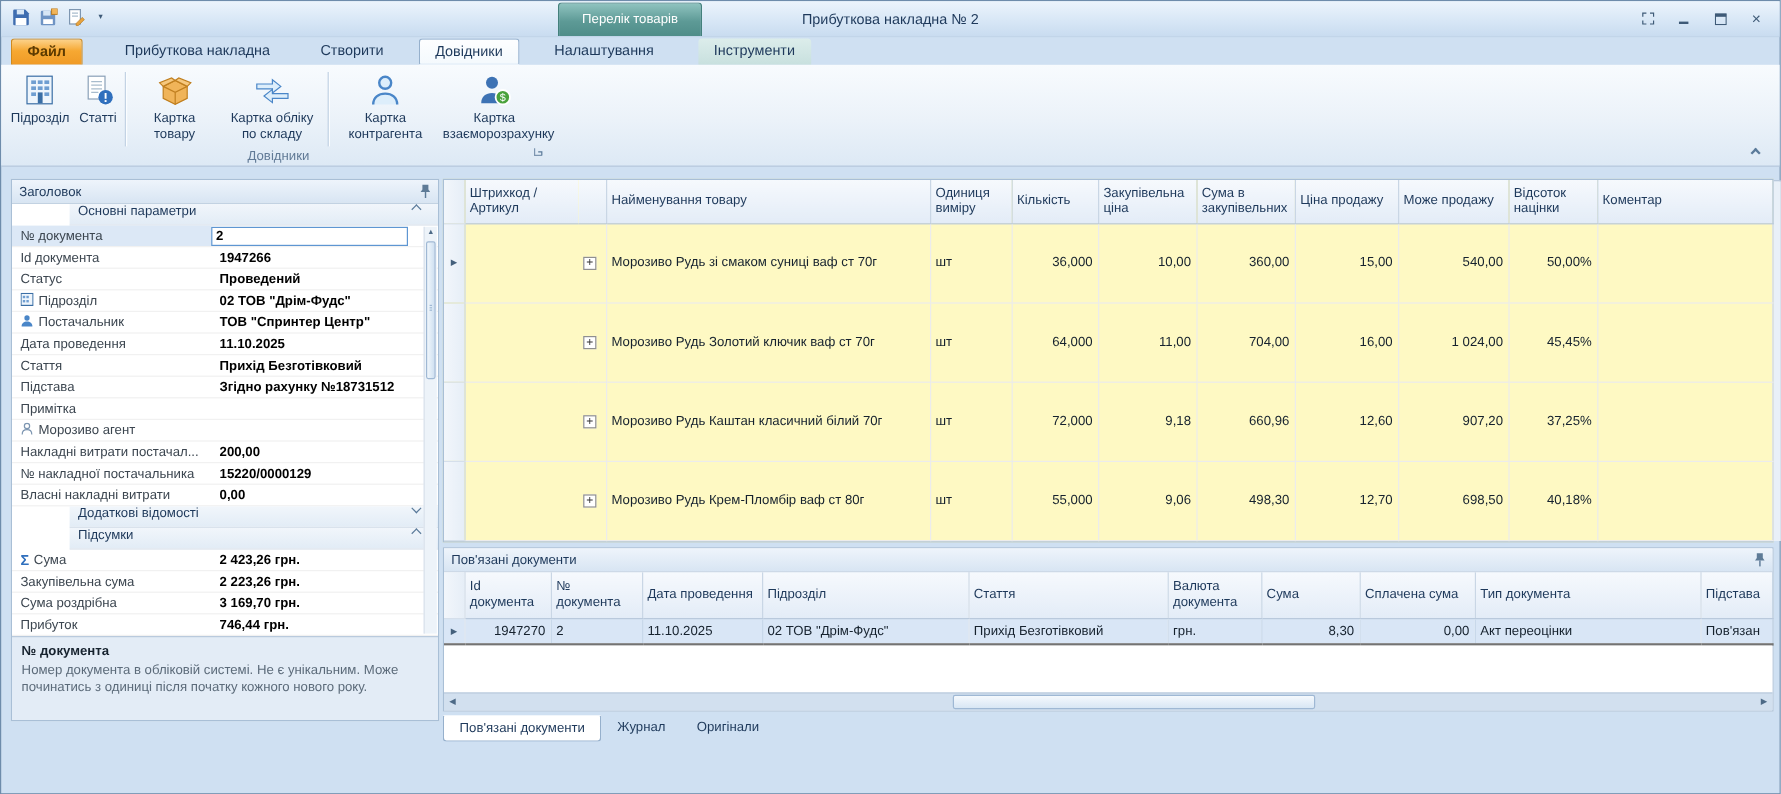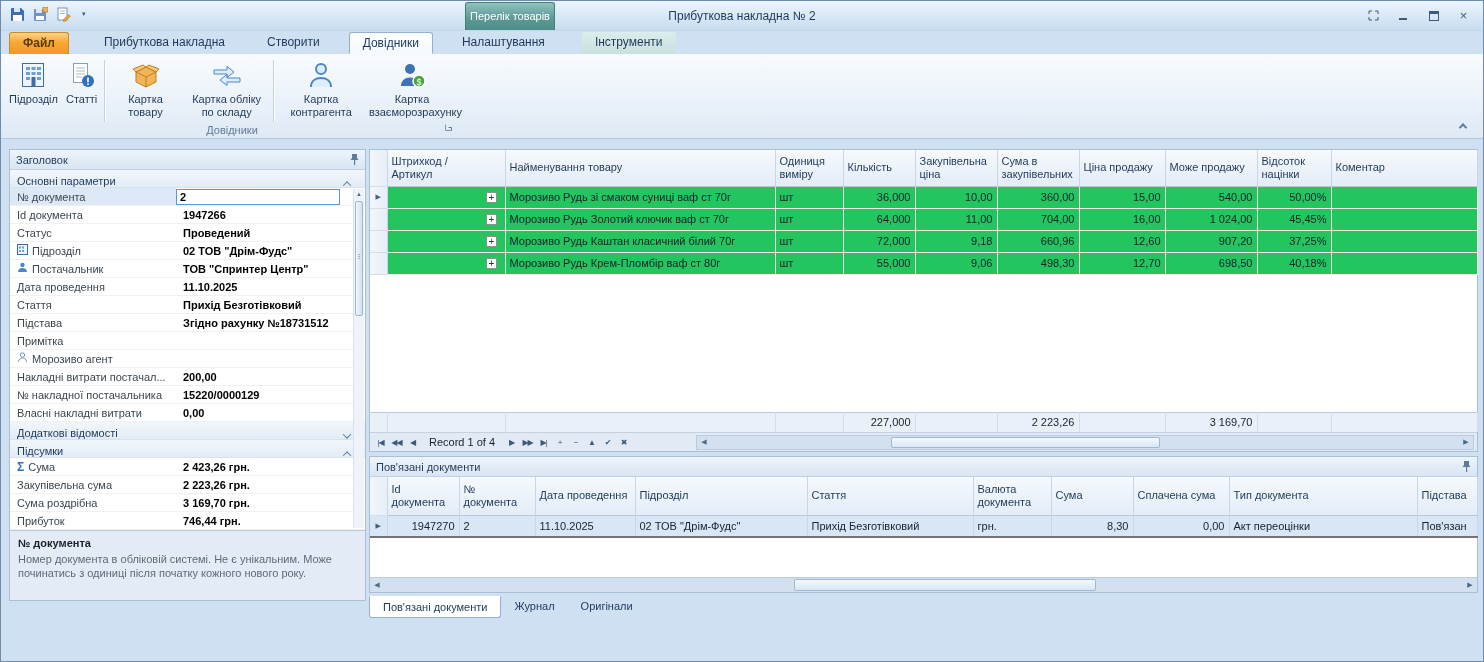--- a/index.html
+++ b/index.html
@@ -8,21 +8,21 @@
   .window { position:absolute; inset:0; border:1px solid #6e8cab; background:#cfe0f2; }
 
   
   .titlebar { position:absolute; top:0; left:0; right:0; height:30px;
     background:linear-gradient(#ecf4fc,#d8e7f6 55%,#c9dcf0); border-bottom:1px solid #c2d5e9; }
   .qat { position:absolute; left:8px; top:5px; display:flex; gap:7px; align-items:center; }
   .qat .qicon { width:16px; height:16px; display:flex; align-items:center; justify-content:center; }
   .qat-drop { font-size:7px; color:#3e5a77; padding-left:4px; }
   .title { position:absolute; left:0; right:0; top:0; height:30px; line-height:30px; text-align:center;
     color:#1e395b; font-size:12px; z-index:1; pointer-events:none; }
-  .ctx-tab { position:absolute; left:464px; top:1px; width:90px; height:28px; z-index:2;
+  .ctx-tab { position:absolute; left:464px; top:1px; width:120px; height:28px; z-index:2;
     background:linear-gradient(#8fc3bf,#5d9a96 55%,#4f8d89); border:1px solid #43807c; border-bottom:none;
     border-radius:3px 3px 0 0; color:#fff; text-align:center; line-height:27px; font-size:11px; }
   .win-controls { position:absolute; right:6px; top:5px; display:flex; gap:3px; z-index:3; }
   .wbtn { width:27px; height:19px; display:flex; align-items:center; justify-content:center;
     border-radius:2px; color:#3e5a77; font-size:13px; }
 
   
   .tabrow { position:absolute; top:30px; left:0; right:0; height:23px; display:flex; align-items:flex-end; padding-left:8px;gap:16px; }
   .rtab { height:22px; line-height:21px; padding:0 13px; color:#1e395b; font-size:12px; white-space:nowrap; }
   .rtab.file { background:linear-gradient(#fcd28a,#f6a832 45%,#f09a26); color:#5c3a00; font-weight:bold;
@@ -50,41 +50,41 @@
   
   .workspace { position:absolute; top:138px; left:0; right:0; bottom:0; }
 
   
   .hpanel { position:absolute; left:8px; top:10px; width:357px; height:452px; background:#fff;
     border:1px solid #a9bfd6; display:flex; flex-direction:column; }
   .panel-cap { height:20px; flex:0 0 20px; background:linear-gradient(#eef4fb,#d8e5f3); border-bottom:1px solid #c2d2e2;
     display:flex; align-items:center; padding:0 6px; color:#1e395b; }
   .pin { margin-left:auto; display:flex; }
   .cat-row { height:18px; flex:0 0 18px; background:linear-gradient(#f1f6fb,#e2ecf6); border-bottom:1px solid #d9e2ec;
-    display:flex; align-items:flex-end; padding:0 7px; color:#1e395b; }
+    display:flex; align-items:flex-start; padding:0 7px; color:#1e395b;margin-left:48px; }
   .cat-row .chev { margin-left:auto; margin-right:8px; border-width:1.5px; }
   .frow { height:18px; flex:0 0 18px; display:flex; align-items:center; border-bottom:1px solid #f1f1f1; padding-left:7px; }
   .frow .fl { width:166px; color:#3c4650; display:flex; align-items:center; gap:4px; overflow:hidden; white-space:nowrap; height:100%; }
   .frow .fv { flex:1; font-weight:bold; color:#000; white-space:nowrap; overflow:hidden; padding-right:14px; }
   .frow.focused .fl { background:#dce8f6; margin-left:-7px; padding-left:7px; }
   .editor { width:164px; height:16px; border:1px solid #5e96d2; font-family:inherit; font-size:11px; font-weight:bold; padding:0 3px; background:#fff; }
   .sigma { color:#2f6fbd; font-weight:bold; font-size:12px; }
   .desc { margin-top:auto; background:#e3ecf6; border-top:1px solid #b9cadd; padding:6px 8px; height:70px; flex:0 0 70px; }
   .desc .dt { font-weight:bold; color:#16222e; margin-bottom:3px; }
   .desc .dx { color:#5c6b7a; line-height:14px; }
   .vscroll { position:absolute; right:1px; top:39px; bottom:72px; width:11px; background:#edf3f9; border-left:1px solid #d9e2ec;
     display:flex; flex-direction:column; align-items:center; }
   .vscroll .sarrow { font-size:6px; color:#4d6a87; height:10px; line-height:10px; }
   .vthumb { position:absolute; top:12px; left:1px; right:1px; height:115px; background:linear-gradient(90deg,#f1f7fc,#cfe0f1);
     border:1px solid #9fb8d4; border-radius:2px; }
   .vthumb i { position:absolute; left:2px; right:2px; top:52px; border-top:1px solid #9fb8d4; box-shadow:0 2px 0 #9fb8d4, 0 4px 0 #9fb8d4; }
 
   
-  .grid-area { position:absolute; left:368px; top:10px; width:1109px; height:303px; background:#22c55e;
-    border:1px solid #a9bfd6; display:flex; flex-direction:column; }
+  .grid-area { position:absolute; left:368px; top:10px; width:1109px; height:303px; background:#fef9c3;
+    border:1px solid #a9bfd6; display:flex; flex-direction:row; }
   table { border-collapse:collapse; table-layout:fixed; width:1107px; font-size:11px; }
   thead th { background:linear-gradient(#f6f9fd,#e3ecf7); border-right:1px solid #c9d6e5; border-bottom:1px solid #b9c9dc;
     font-weight:normal; color:#1e395b; text-align:left; padding:2px 4px; vertical-align:middle; line-height:13px; overflow:hidden; }
   .ptable thead th { height:36px; }
   .rtable thead th { height:38px; }
   td { height:22px; border-right:1px solid #ececec; border-bottom:1px solid #ececec; padding:0 4px;
     white-space:nowrap; overflow:hidden; color:#16222e; }
   td.ind, th.ind { background:linear-gradient(90deg,#f2f6fb,#e6eef7); border-right:1px solid #c9d6e5; border-bottom:1px solid #d5dfeb;
     text-align:center; padding:0; color:#44607c; font-size:7px; }
   .no-r { border-right:none !important; }

